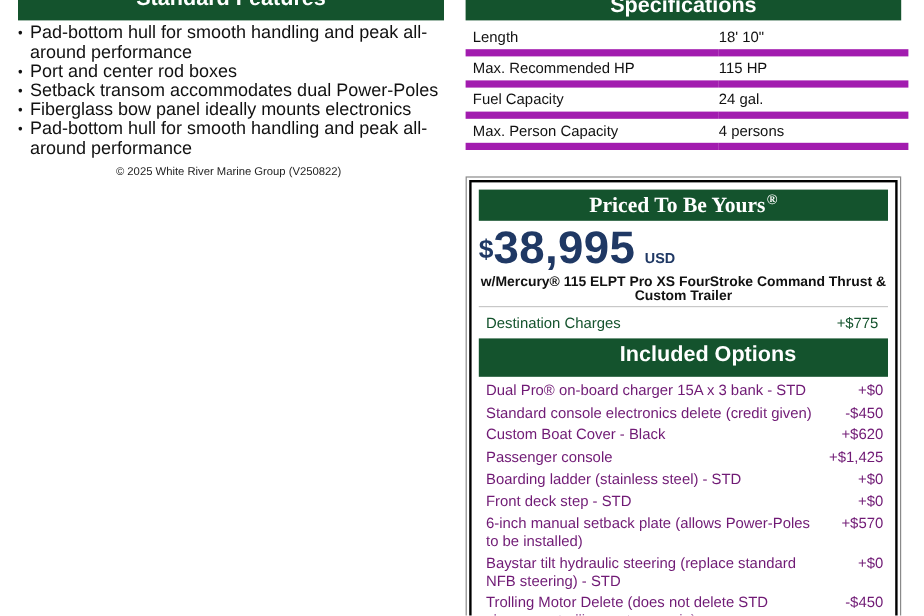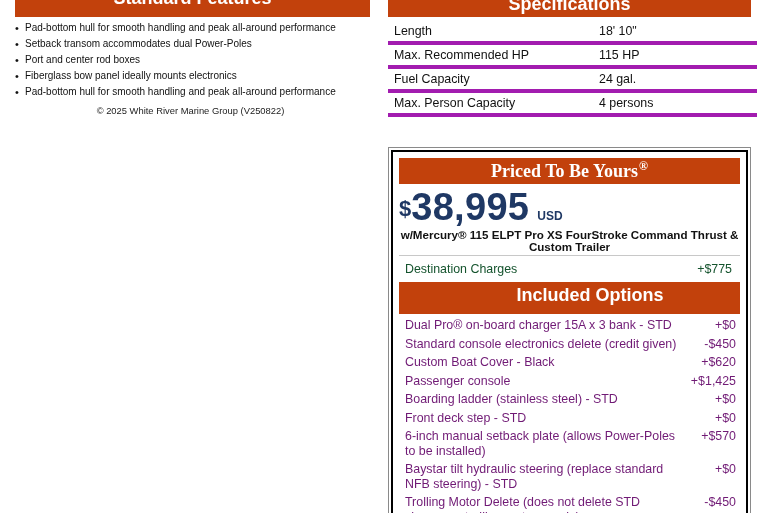--- a/index.html
+++ b/index.html
@@ -7,48 +7,48 @@
       width: 770px; height: 513px; overflow: hidden;
       background: #ffffff;
       font-family: "Liberation Sans", sans-serif;
       color: #111111;
     }
     .page { position: relative; width: 770px; height: 513px; }
 
     
     .left-col { position: absolute; left: 15px; top: 0; width: 355px; }
     .section-bar {
-      background: #c2410c; color: #ffffff;
+      background: #14532d; color: #ffffff;
       font-weight: bold; text-align: center;
       font-size: 18px; line-height: 18px;
     }
     .left-col .section-bar { height: 17px; line-height: 6px; overflow: hidden; padding-top: 0; }
     .left-col .section-bar span { display:block; margin-top:-5px; }
     .feature-list { list-style: none; margin-top: 3px; }
     .feature-list li {
       position: relative; padding-left: 10px;
-      font-size: 10px; line-height: 16px; color: #111;
+      font-size: 15px; line-height: 16px; color: #111;
     }
     .feature-list li::before {
       content: "\2022"; position: absolute; left: 0; top: 0;
       font-size: 11px;
     }
     .copyright {
       text-align: center; font-size: 9.4px; color: #222;
       margin-top: 5px; padding-right: 4px;
     }
 
     
     .right-col { position: absolute; left: 388px; top: 0; width: 369px; }
     .specs-bar { width: 363px; height: 17px; overflow: hidden; }
     .specs-bar span { display:block; margin-top:-5px; font-size:18px; line-height:18px; }
     .specs-table { width: 369px; border-collapse: collapse; margin-top: 4px; }
     .specs-table td {
       font-size: 12.4px; padding: 3px 0 3px 6px; height: 21.5px;
-      border-bottom: 4px solid #a21caf; color: #111;
+      border-bottom: 6px solid #a21caf; color: #111;
     }
     .specs-table td.val { padding-left: 0; width: 158px; }
 
     
     .price-box {
       position: absolute; left: 388px; top: 147px;
       width: 363px; height: 380px;
       border: 1px solid #8a8a8a;
       padding: 2px;
     }
@@ -90,22 +90,22 @@
 <body>
 
 <div class="page">
 
   <div class="left-col">
     <div class="section-bar">
       <span>Standard Features</span>
     </div>
     <ul class="feature-list">
       <li>Pad-bottom hull for smooth handling and peak all-around performance</li>
+      <li>Port and center rod boxes</li>
       <li>Setback transom accommodates dual Power-Poles</li>
-      <li>Port and center rod boxes</li>
       <li>Fiberglass bow panel ideally mounts electronics</li>
       <li>Pad-bottom hull for smooth handling and peak all-around performance</li>
     </ul>
     <div class="copyright">© 2025 White River Marine Group (V250822)</div>
   </div>
 
   <div class="right-col">
     <div class="section-bar specs-bar">
       <span>Specifications</span>
     </div>

